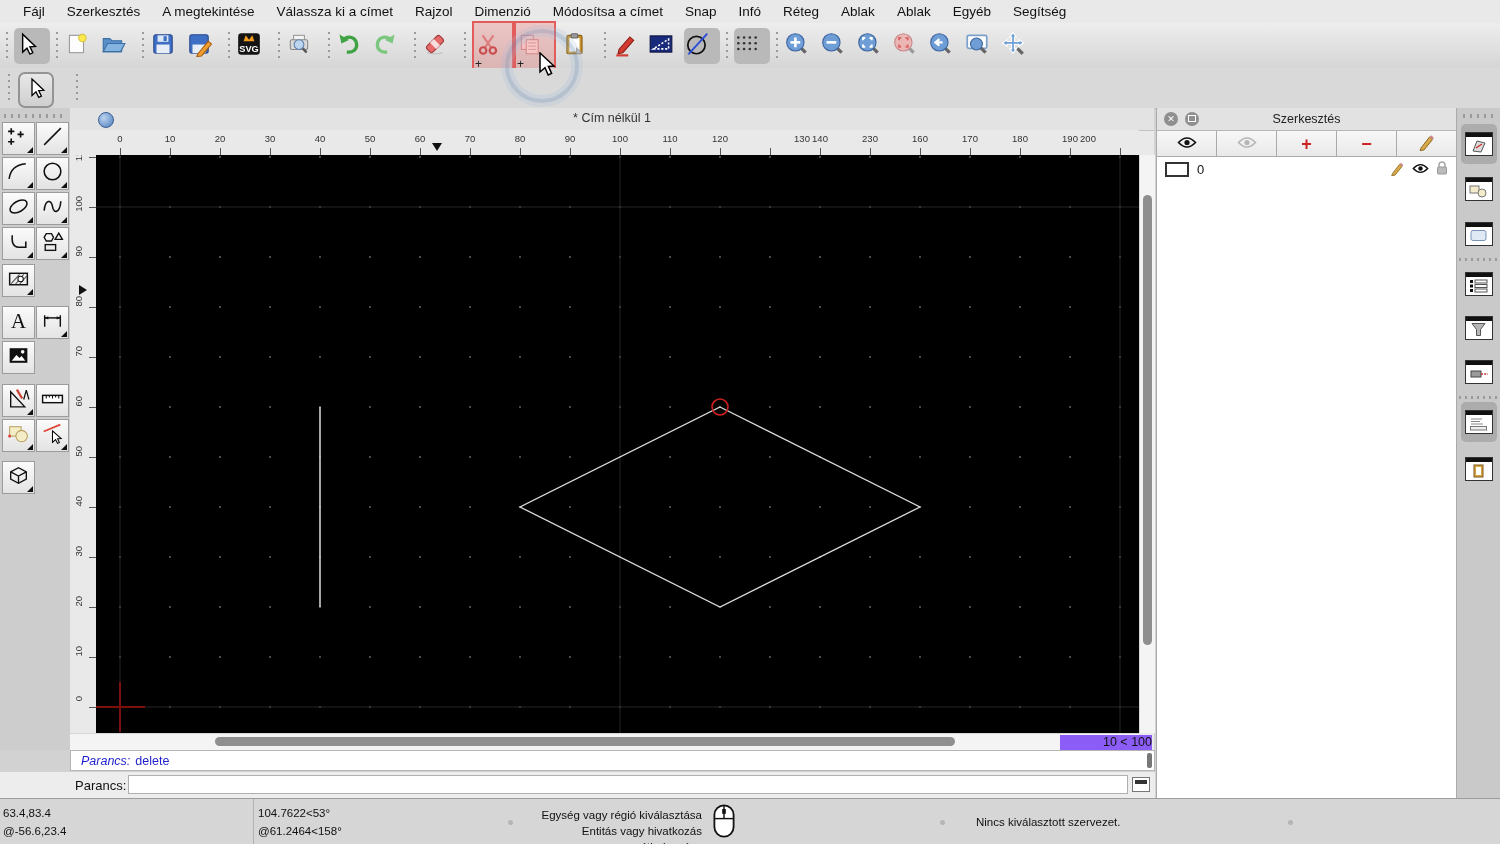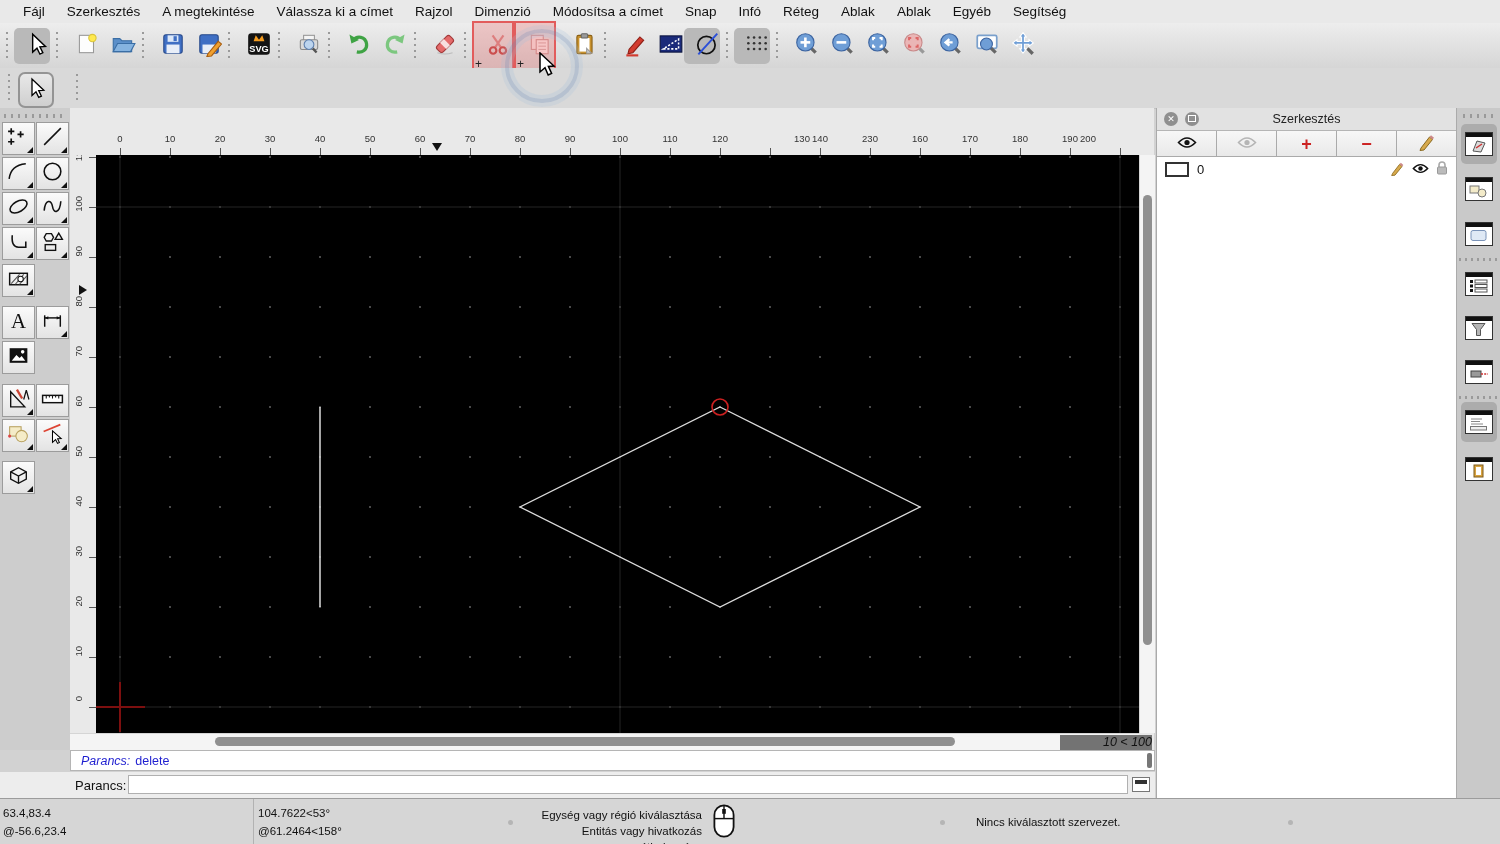--- a/index.html
+++ b/index.html
@@ -2,21 +2,21 @@
 <html><head>
 <meta charset="utf-8">
 <style>
   html,body{margin:0;padding:0;background:#888;}
   .app{position:relative;width:1500px;height:844px;background:#d2d2d2;font-family:"Liberation Sans",sans-serif;overflow:hidden;}
   
   .menubar{position:absolute;top:0;left:0;right:0;height:23px;background:#e9e9e9;border-bottom:1px solid #cdcdcd;display:flex;align-items:center;padding-left:12px;font-size:13.5px;color:#111;}
   .menubar span{padding:0 11px;white-space:nowrap;}
   
   .toolbar{position:absolute;top:23px;left:0;right:0;height:45px;background:linear-gradient(#ededed,#d6d6d6);display:flex;align-items:center;padding-left:4px;}
-  .tb{width:36px;height:36px;display:flex;align-items:center;justify-content:flex-end;border-radius:5px;position:relative;flex:0 0 auto;}
+  .tb{width:36px;height:36px;display:flex;align-items:center;justify-content:flex-start;border-radius:5px;position:relative;flex:0 0 auto;}
   .tb svg{width:26px;height:26px;}
   .tb.active{background:#b9b9b9;}
   .sep{width:2px;height:28px;margin:0 6px;background:repeating-linear-gradient(#9a9a9a 0 2px,transparent 2px 6px);flex:0 0 auto;}
   .handle{width:2px;height:28px;margin:0 6px 0 2px;background:repeating-linear-gradient(#9a9a9a 0 2px,transparent 2px 6px);flex:0 0 auto;}
   .redwrap{position:relative;margin:0 3px;}
   .redwrap::after{content:"";position:absolute;left:-3px;right:-3px;top:-7px;bottom:-11px;background:rgba(233,92,92,.28);border:2px solid #e25c5c;}
   .redwrap .plus{position:absolute;left:0;bottom:-7px;font-size:12px;color:#222;z-index:2;}
   .toolbar2{position:absolute;top:68px;left:0;right:0;height:40px;background:#d9d9d9;border-bottom:1px solid #c2c2c2;}
   .t2handle{position:absolute;left:8px;top:6px;width:2px;height:28px;background:repeating-linear-gradient(#9a9a9a 0 2px,transparent 2px 6px);}
   .t2sep{position:absolute;left:76px;top:6px;width:2px;height:28px;background:repeating-linear-gradient(#9a9a9a 0 2px,transparent 2px 6px);}
@@ -40,21 +40,21 @@
   .vruler{position:absolute;top:47px;left:0;width:26px;height:578px;background:#e9e9e9;border-right:1px solid #999;overflow:hidden;font-size:9.5px;color:#333;}
   .vtl{position:absolute;left:3px;writing-mode:vertical-rl;transform:rotate(180deg);}
   .vtk{position:absolute;right:0;height:1px;width:7px;background:#555;}
   .vmark{position:absolute;left:9px;border-left:8px solid #111;border-top:5px solid transparent;border-bottom:5px solid transparent;transform:translateY(-50%);}
   .canvas{position:absolute;top:47px;left:26px;width:1043px;height:578px;background-color:#000;background-image:radial-gradient(#4a4a4a 1px,transparent 1.4px);background-size:50px 50px;background-position:-1px -23px;}
   .canvas svg{position:absolute;inset:0;}
   .vscroll{position:absolute;top:47px;left:1069px;width:15px;height:578px;background:#f4f4f4;border-left:1px solid #d5d5d5;}
   .vthumb{position:absolute;left:3px;top:40px;width:9px;height:450px;background:#8f8f8f;border-radius:5px;}
   .hscroll{position:absolute;top:625px;left:0;width:1069px;height:17px;background:#f4f4f4;border-top:1px solid #d5d5d5;}
   .hthumb{position:absolute;top:3px;left:145px;width:740px;height:9px;background:#8f8f8f;border-radius:5px;}
-  .zoomlabel{position:absolute;top:627px;left:990px;width:92px;text-align:right;font-size:12.5px;color:#111;background:#737373;height:15px;font-style:italic;}
+  .zoomlabel{position:absolute;top:627px;left:990px;width:92px;text-align:right;font-size:12.5px;color:#111;background:#8b5cf6;height:15px;}
   
   .layerpanel{position:absolute;top:108px;left:1156px;width:300px;height:690px;background:#fff;border-left:1px solid #aaa;box-sizing:border-box;}
   .lp-header{position:relative;height:22px;background:#e2e2e2;border-bottom:1px solid #b5b5b5;display:flex;align-items:center;font-size:12.5px;color:#222;}
   .lp-title{position:absolute;left:0;right:0;text-align:center;}
   .wbtn{width:14px;height:14px;border-radius:50%;background:#8f8f8f;color:#fff;font-size:9px;line-height:14px;text-align:center;margin-left:7px;z-index:2;}
   .wbtn .sq{display:inline-block;width:6px;height:5px;border:1px solid #fff;margin-top:3px;}
   .lp-toolbar{height:25px;display:flex;border-bottom:1px solid #aaa;}
   .lp-cell{flex:1;border-right:1px solid #aaa;display:flex;align-items:center;justify-content:center;background:linear-gradient(#f7f7f7,#e9e9e9);}
   .lp-cell:last-child{border-right:none;}
   .pm{font-size:18px;font-weight:bold;color:#cc2222;line-height:1;}
@@ -419,20 +419,24 @@
       </div>
     <div class="pb tri" style="left:2px;top:353px">
         <span><svg viewBox="0 0 24 24" fill="none" stroke="#111" stroke-width="1.3">
             <path d="M4.5 8.5 L12 4.5 L19.5 8.5 L19.5 15.5 L12 19.5 L4.5 15.5 Z"></path>
             <path d="M4.5 8.5 L12 12.5 L19.5 8.5 M12 12.5 L12 19.5"></path>
           </svg></span>
       </div>
   </div>
 
   <div class="mdi">
+    <div class="titlebar">
+      <span class="appico"></span>
+      <span class="ttl">* Cím nélkül 1</span>
+    </div>
     <div class="hruler">
         <div class="htl" style="left: 50px;">0</div>
         <div class="htk" style="left: 50px;"></div>
         <div class="htl" style="left: 100px;">10</div>
         <div class="htk" style="left: 100px;"></div>
         <div class="htl" style="left: 150px;">20</div>
         <div class="htk" style="left: 150px;"></div>
         <div class="htl" style="left: 200px;">30</div>
         <div class="htk" style="left: 200px;"></div>
         <div class="htl" style="left: 250px;">40</div>

